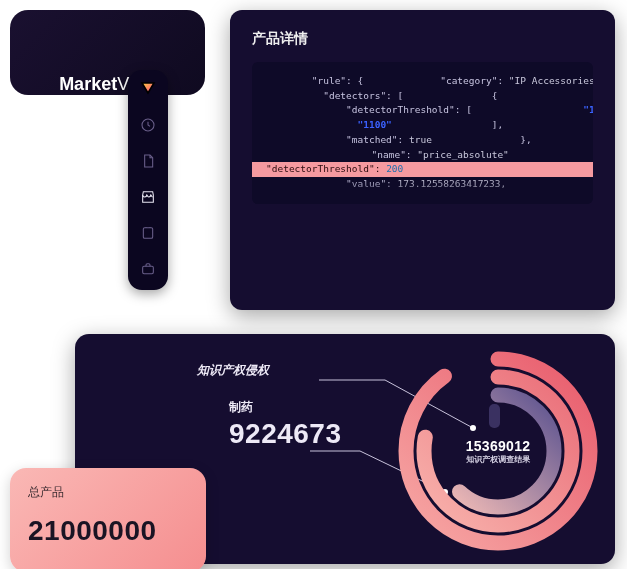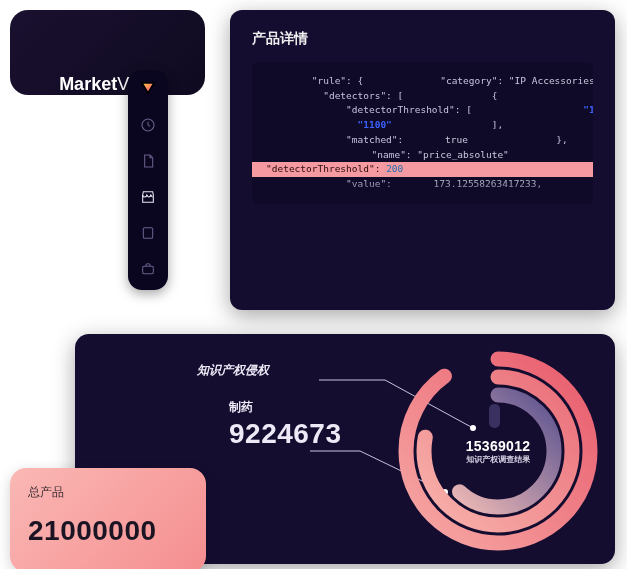--- a/index.html
+++ b/index.html
@@ -91,21 +91,21 @@
     font-family: Consolas, Menlo, monospace;
     font-size: 9.5px;
     line-height: 1.55;
     color: #bcbbd4;
     position: relative;
     overflow: hidden;
   }
   .code-block .line { white-space: pre; padding-left: 14px; }
   .code-block .k { color: #c7c4e0; }
   .code-block .s { color: #c9c8dc; }
-  .code-block .n { color: #c9c8dc; margin-left: 36px; }
+  .code-block .n { color: #c9c8dc; }
   .code-block .h { color: #3b62ff; font-weight: 600; }
   .code-block .hl {
     background: #f59aa0;
     display: block;
     color: #2b0b0e;
     padding-left: 14px;
   }
   .code-block .hl .num { color: #1e6fae; }
   .code-block .fade {
     position:absolute;

